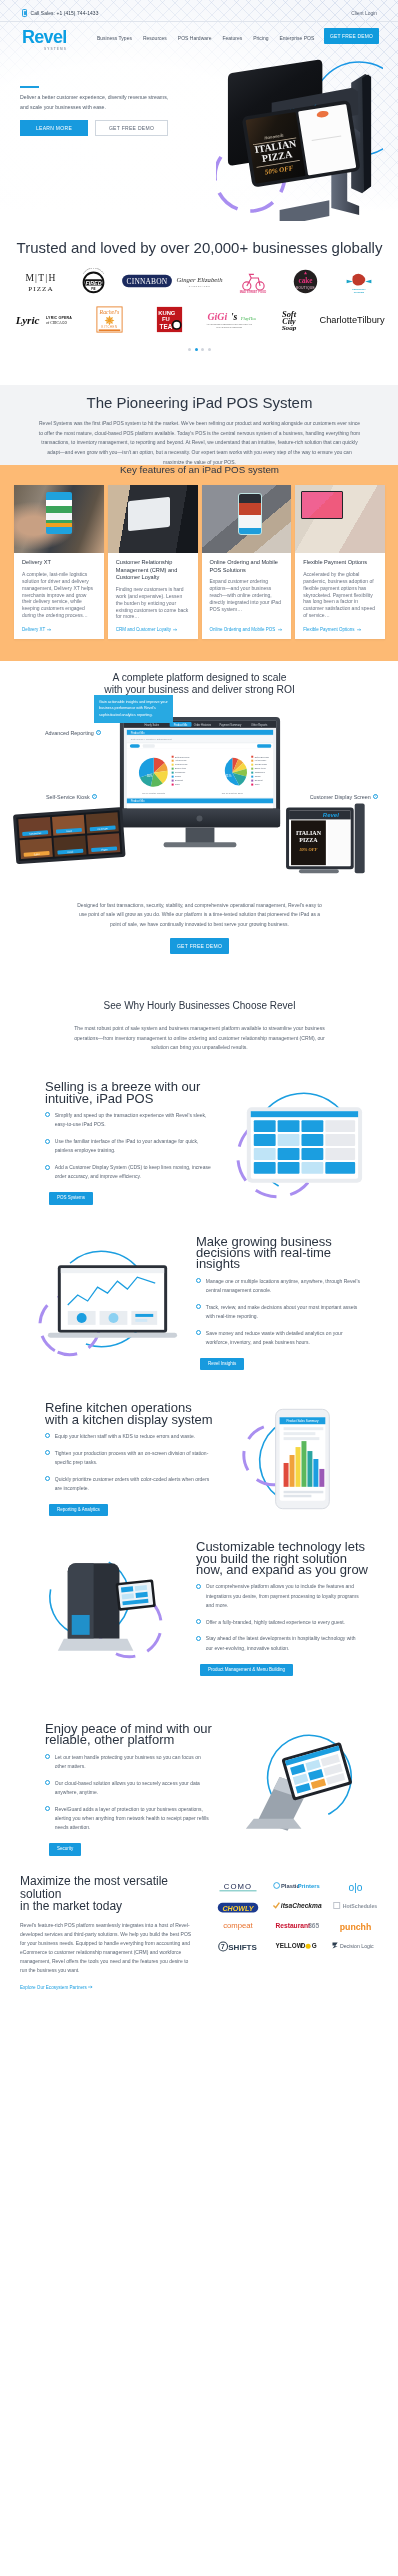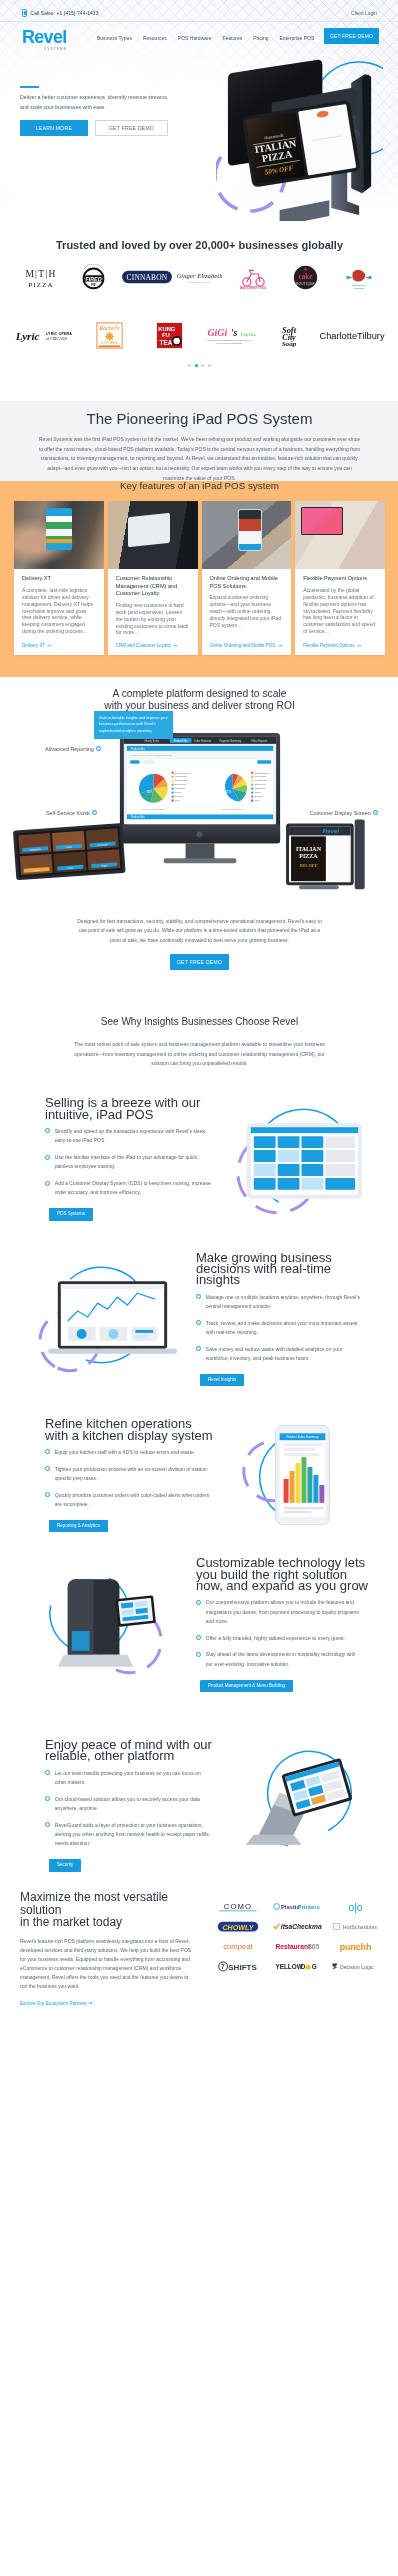--- a/index.html
+++ b/index.html
@@ -39,24 +39,24 @@
 .hero h1{font-size:16.7px;line-height:1.09;font-weight:400;color:#222b3c;letter-spacing:-0.2px}
 .hero .rule{width:19px;height:2px;background:#1b9ee0;margin:7px 0 5px}
 .hero p{font-size:5.2px;line-height:1.85;color:#55606f;width:155px}
 .hero .btns{display:flex;gap:7px;margin-top:8px}
 .btn-p{background:#179ade;color:#fff;font-size:5px;letter-spacing:0.3px;padding:0 6px;height:16px;display:flex;align-items:center;justify-content:center;min-width:68px}
 .btn-o{border:1px solid #cfd6de;color:#5a6474;font-size:5px;letter-spacing:0.3px;padding:0 6px;height:16px;display:flex;align-items:center;justify-content:center;min-width:73px;background:rgba(255,255,255,.6)}
 .hero-artwrap{position:absolute;right:16px;top:-4px;z-index:1}
 
 
 .trusted{background:#fff;padding:19px 0 34px;text-align:center;position:relative}
-.trusted h2{font-size:11px;font-weight:700;color:#2d3644;margin-bottom:10px;line-height:1}
+.trusted h2{font-size:15px;font-weight:400;color:#2d3644;margin-bottom:10px;line-height:1}
 .logorow{display:flex;align-items:center;justify-content:center;gap:0;padding:0 14px}
 .logorow .cell{flex:1;display:flex;align-items:center;justify-content:center;height:32px}
-.logorow.row2{margin-top:26px}
+.logorow.row2{margin-top:6px}
 .dots{display:flex;gap:3.5px;justify-content:center;margin-top:13px}
 .dots i{width:3px;height:3px;border-radius:50%;background:#cfd4dc;display:block}
 .dots i.on{background:#1b9ee0}
 
 
 .pioneer{background:#f2f3f5;padding:10px 0 0px;text-align:center}
 .pioneer h2{font-size:15px;font-weight:400;color:#2d3644;margin-bottom:9px;line-height:1}
 .pioneer p{font-size:5px;line-height:9.7px;color:#5b6573;width:323px;margin:0 auto;text-align:center}
 
 
@@ -119,21 +119,21 @@
 .wtext li .bul{width:5px;height:5px;border:1px solid #1b9ee0;border-radius:50%;flex:none;margin-top:1.6px;background:#fff}
 .wbtn{display:inline-block;background:#179ade;color:#fff;font-size:4.5px;padding:0 8px;height:12.5px;line-height:12.5px;border-radius:1px;margin:0 0 0 4px}
 
 
 .eco{background:#fff;display:flex;padding:8px 14px 16px 20px;align-items:flex-start}
 .eco-left{width:189px;flex:none}
 .eco-left h2{font-size:12px;font-weight:400;color:#2a3340;line-height:12.8px;margin-bottom:8px}
 .eco-left p{font-size:5px;line-height:9px;color:#5b6573;width:173px}
 .eco-link{display:inline-block;font-size:4.6px;color:#1b9ee0;margin-top:8px}
 .eco-grid{flex:1;display:grid;grid-template-columns:repeat(3,1fr);row-gap:0;margin-top:6px}
-.pc{height:20px;display:flex;align-items:center;justify-content:center}
+.pc{height:20px;display:flex;justify-content:center}
 </style>
 </head>
 <body>
 
 <div class="herowrap">
   <div class="hero-bg"></div>
   <div class="topbar">
     <div class="call">
       <span class="phone-ic"></span>
       <span>Call Sales: +1 (415) 744-1433</span>
@@ -562,21 +562,21 @@
         <rect x="329" y="121" width="22" height="45" fill="#fbfbfb"></rect>
         <rect x="300" y="170" width="40" height="4" rx="2" fill="#6b7178"></rect>
         <rect x="356" y="104" width="10" height="70" rx="2" fill="#3a4049"></rect>
       </g>
     </svg>
   </div>
   <p class="pf-body">Designed for fast transactions, security, stability, and comprehensive operational management, Revel's easy to use point of sale will grow as you do. While our platform is a time-tested solution that pioneered the iPad as a point of sale, we have continually innovated to best serve your growing business.</p>
   <a class="pf-cta">GET FREE DEMO</a>
 </section>
 <section class="why">
-  <h2>See Why Insights Businesses Choose Revel</h2>
+  <h2>See Why Hourly Businesses Choose Revel</h2>
   <p class="why-lead">The most robust point of sale system and business management platform available to streamline your business operations—from inventory management to online ordering and customer relationship management (CRM), our solution can bring you unparalleled results.</p>
 
   <div class="wblock left">
     <div class="wtext">
       <h3>Selling is a breeze with our intuitive, iPad POS</h3>
       <ul>
         <li>
             <span class="bul"></span>
             <span>Simplify and speed up the transaction experience with Revel's sleek, easy-to-use iPad POS.</span>
           </li>

